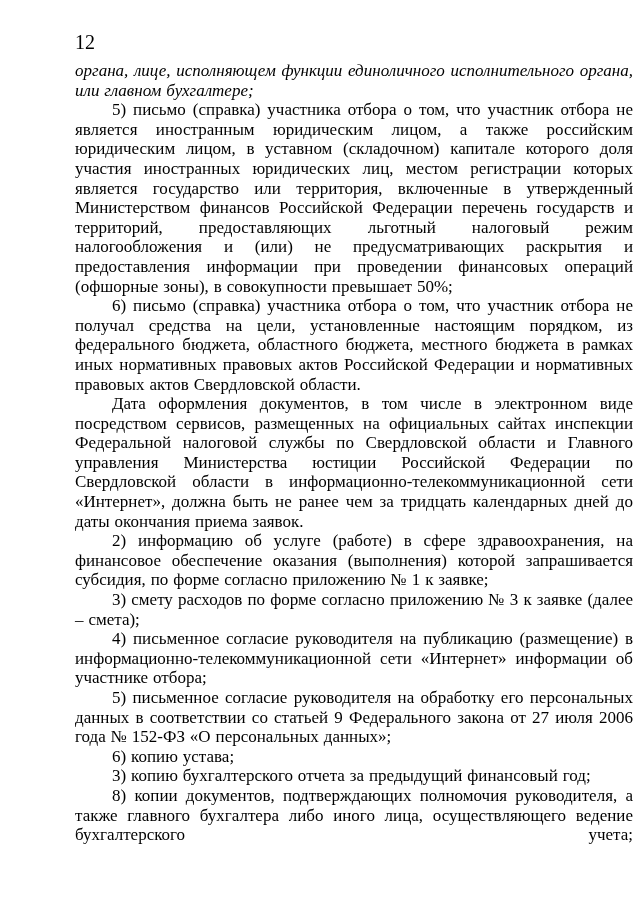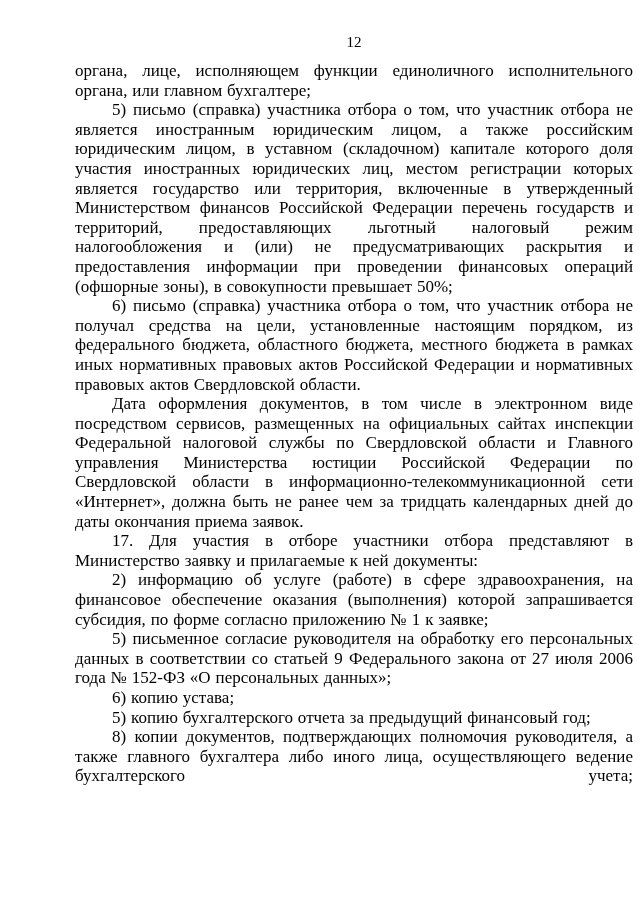--- a/index.html
+++ b/index.html
@@ -18,56 +18,58 @@
   .page {
     box-sizing: border-box;
     width: 640px;
     height: 905px;
     padding-top: 34px;
     background: #ffffff;
   }
   .page-number {
     width: 558px;
     margin: 0 0 10px 75px;
-    text-align: center;
-    font-size: 15px;
+    text-align: left;
+    font-size: 20px;
     line-height: 17px;
   }
   .text-block {
     margin-left: 75px;
     width: 558px;
     font-size: 17px;
     line-height: 19.6px;
     text-align: justify;
     word-spacing: 0.04em;
   }
   .para {
     margin: 0;
     padding: 0;
     text-indent: 37px;
     hyphens: none;
   }
   .para.no-indent {
     text-indent: 0;
+    font-style: italic;
   }
   
   .para:last-child {
     text-align-last: justify;
   }
 </style>
 </head>
 <body>
 
 <div class="page">
   <div class="page-number">12</div>
   <div class="text-block">
       <p class="para no-indent">органа, лице, исполняющем функции единоличного исполнительного органа, или главном бухгалтере;</p>
       <p class="para">5) письмо (справка) участника отбора о том, что участник отбора не является иностранным юридическим лицом, а также российским юридическим лицом, в уставном (складочном) капитале которого доля участия иностранных юридических лиц, местом регистрации которых является государство или территория, включенные в утвержденный Министерством финансов Российской Федерации перечень государств и территорий, предоставляющих льготный налоговый режим налогообложения и (или) не предусматривающих раскрытия и предоставления информации при проведении финансовых операций (офшорные зоны), в совокупности превышает 50%;</p>
       <p class="para">6) письмо (справка) участника отбора о том, что участник отбора не получал средства на цели, установленные настоящим порядком, из федерального бюджета, областного бюджета, местного бюджета в рамках иных нормативных правовых актов Российской Федерации и нормативных правовых актов Свердловской области.</p>
       <p class="para">Дата оформления документов, в том числе в электронном виде посредством сервисов, размещенных на официальных сайтах инспекции Федеральной налоговой службы по Свердловской области и Главного управления Министерства юстиции Российской Федерации по Свердловской области в информационно-телекоммуникационной сети «Интернет», должна быть не ранее чем за тридцать календарных дней до даты окончания приема заявок.</p>
-      <p class="para">17. Для участия в отборе участники отбора представляют в Министерство заявку и прилагаемые к ней документы:</p>
       <p class="para">2) информацию об услуге (работе) в сфере здравоохранения, на финансовое обеспечение оказания (выполнения) которой запрашивается субсидия, по форме согласно приложению № 1 к заявке;</p>
+      <p class="para">3) смету расходов по форме согласно приложению № 3 к заявке (далее – смета);</p>
+      <p class="para">4) письменное согласие руководителя на публикацию (размещение) в информационно-телекоммуникационной сети «Интернет» информации об участнике отбора;</p>
       <p class="para">5) письменное согласие руководителя на обработку его персональных данных в соответствии со статьей 9 Федерального закона от 27 июля 2006 года № 152-ФЗ «О персональных данных»;</p>
       <p class="para">6) копию устава;</p>
-      <p class="para">5) копию бухгалтерского отчета за предыдущий финансовый год;</p>
+      <p class="para">3) копию бухгалтерского отчета за предыдущий финансовый год;</p>
       <p class="para">8) копии документов, подтверждающих полномочия руководителя, а также главного бухгалтера либо иного лица, осуществляющего ведение бухгалтерского учета;</p>
     </div>
 </div>
 
 </body></html>

